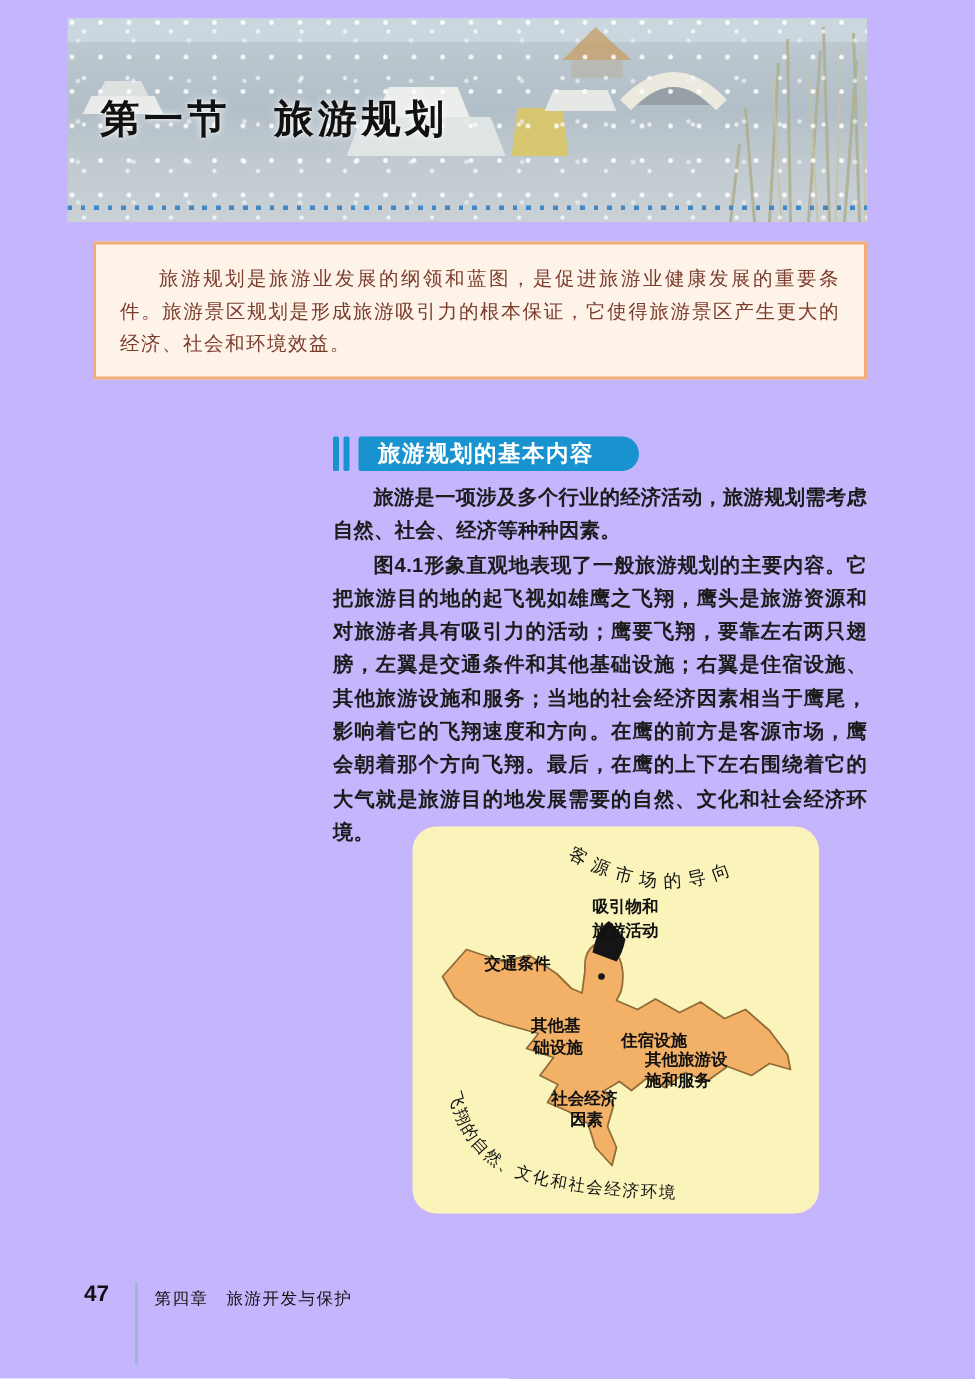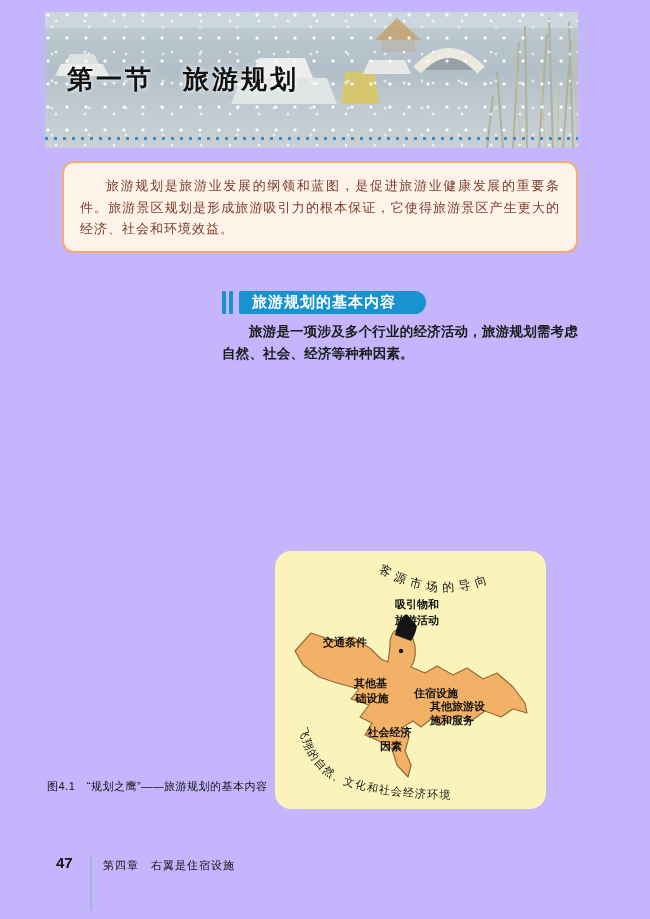--- a/index.html
+++ b/index.html
@@ -17,21 +17,21 @@
     background-size:19px 23px,29px 31px,37px 27px;}
   .photo svg{position:absolute;inset:0;}
   .photo h1{position:absolute;left:22px;top:50px;margin:0;
     font-family:"Liberation Serif",serif;font-weight:bold;font-size:26px;letter-spacing:3px;
     color:#111;text-shadow:0 0 6px rgba(255,255,255,.85),0 0 2px rgba(255,255,255,.7);}
   .dotted{position:absolute;left:0;right:0;bottom:8px;height:3px;
     background:repeating-linear-gradient(90deg,#4189c6 0 3px,transparent 3px 9px);}
 
   
   .intro{position:absolute;left:62px;top:161px;width:516px;height:92px;box-sizing:border-box;
-         background:#fdf3e8;border:2px solid #f2ae74;border-radius:12px;padding:12px 16px;}
+         background:#fdf3e8;border:2px solid #f2ae74;border-radius:0;padding:12px 16px;}
   .intro p{margin:0;font-family:"Liberation Serif",serif;color:#7c3b2b;
            font-size:13px;line-height:21.5px;letter-spacing:1px;text-indent:2em;text-align:justify;}
 
   
   .col{position:absolute;left:222px;top:291px;width:356px;}
   .heading{display:flex;align-items:flex-start;height:23px;margin-bottom:7px;}
   .heading .bar{width:4px;height:23px;background:#1993cf;margin-right:3px;border-radius:1px;}
   .heading .banner{display:inline-flex;align-items:center;height:23px;margin-left:3px;
       background:#1993cf;color:#ffffff;font-weight:bold;font-size:15px;letter-spacing:1px;
       padding:0 30px 0 13px;border-radius:2px 12px 12px 2px;white-space:nowrap;}
@@ -104,20 +104,21 @@
     <p>旅游规划是旅游业发展的纲领和蓝图，是促进旅游业健康发展的重要条件。旅游景区规划是形成旅游吸引力的根本保证，它使得旅游景区产生更大的经济、社会和环境效益。</p>
   </div>
 
   <div class="col">
     <div class="heading">
       <span class="bar"></span>
       <span class="bar"></span>
       <span class="banner">旅游规划的基本内容</span>
     </div>
     <p class="body">旅游是一项涉及多个行业的经济活动，旅游规划需考虑自然、社会、经济等种种因素。</p>
+    <p class="body">图4.1形象直观地表现了一般旅游规划的主要内容。它把旅游目的地的起飞视如雄鹰之飞翔，鹰头是旅游资源和对旅游者具有吸引力的活动；鹰要飞翔，要靠左右两只翅膀，左翼是交通条件和其他基础设施；右翼是住宿设施、其他旅游设施和服务；当地的社会经济因素相当于鹰尾，影响着它的飞翔速度和方向。在鹰的前方是客源市场，鹰会朝着那个方向飞翔。最后，在鹰的上下左右围绕着它的大气就是旅游目的地发展需要的自然、文化和社会经济环境。</p>
   </div>
 
   <div class="figure">
     <svg viewBox="0 0 271 258">
       <defs>
         <path id="arc-top" d="M 100,18 Q 162,58 226,26" fill="none"></path>
         <path id="arc-bottom" d="M 24,176 C 29,200 41,222 68,233 C 103,245 150,248 208,248" fill="none"></path>
       </defs>
 
       <path fill="#f3b167" stroke="#8f6c38" stroke-width="1.2" stroke-linejoin="round" d="M 20,100 L 36,82 L 60,90 L 78,86 L 96,98 L 106,108 L 113,111
@@ -158,19 +159,18 @@
         <tspan x="155" y="159">其他旅游设</tspan>
         <tspan x="155" y="173">施和服务</tspan>
       </text>
       <text class="fig-label" text-anchor="middle">
         <tspan x="116" y="185">社会经济</tspan>
         <tspan x="116" y="199">因素</tspan>
       </text>
     </svg>
   </div>
 
-  <p class="caption">图4.1　“规划之鹰”——旅游规划的基本内容</p>
 
   <span class="pagenum">47</span>
   <span class="frule"></span>
-  <span class="chapter">第四章　右翼是住宿设施</span>
+  <span class="chapter">第四章　旅游开发与保护</span>
 
 </div>
 
 </body></html>

